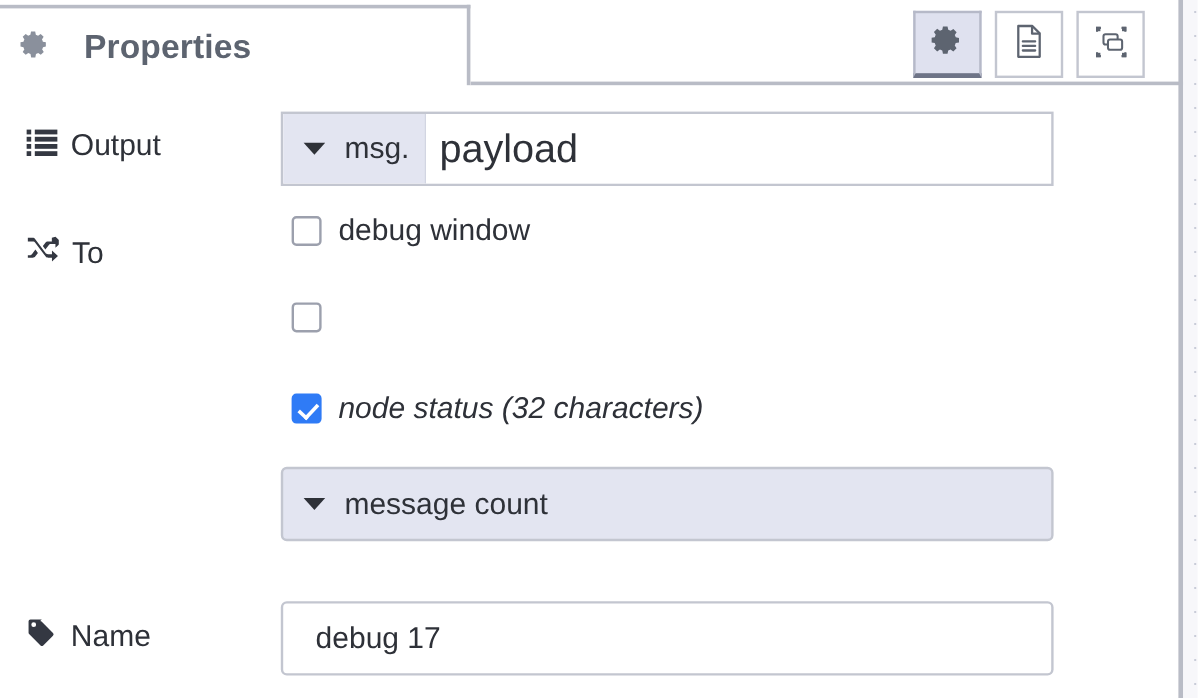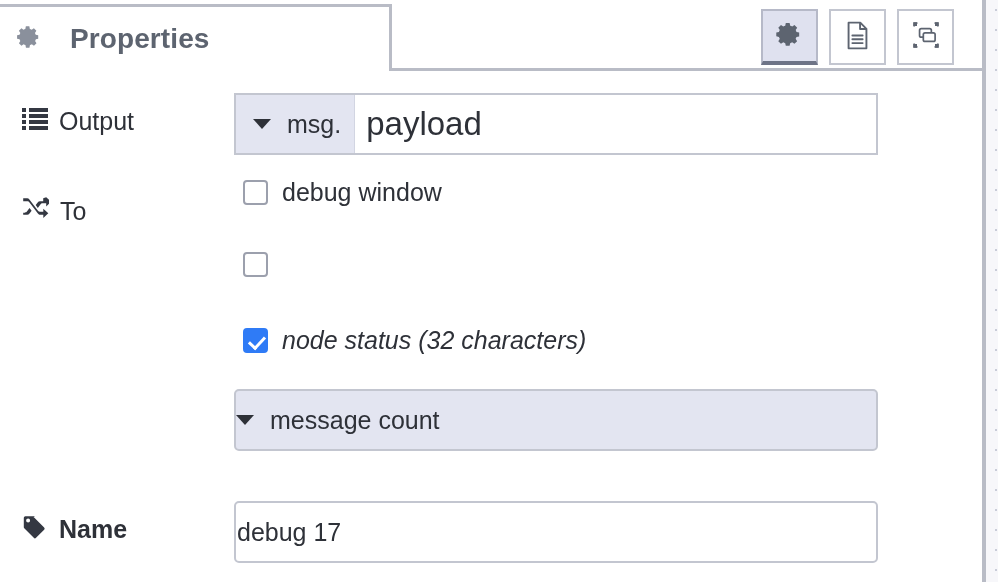--- a/index.html
+++ b/index.html
@@ -211,40 +211,41 @@
     left: 234px;
     width: 644px;
     height: 62px;
     box-sizing: border-box;
     background: #e3e5f1;
     border: 2px solid #c3c6d0;
     border-radius: 5px;
     display: flex;
     align-items: center;
     gap: 16px;
+    padding-left: 17px;
     cursor: pointer;
   }
   .select-text {
     font-size: 25px;
     color: #2e3138;
   }
 
   
   .text-input {
     position: absolute;
     left: 234px;
     width: 644px;
     height: 62px;
     box-sizing: border-box;
     background: #ffffff;
     border: 2px solid #c3c6d0;
     border-radius: 5px;
     display: flex;
     align-items: center;
-    padding-left: 1px;
+    padding-left: 27px;
     font-size: 25px;
     color: #2e3138;
     cursor: text;
   }
 
   .caret {
     width: 0;
     height: 0;
     border-left: 9px solid transparent;
     border-right: 9px solid transparent;
@@ -364,21 +365,21 @@
         <span class="check-label">node status (32 characters)</span>
       </div>
 
       <div class="select-box" style="top:227px;">
         <span class="caret"></span>
         <span class="select-text">message count</span>
       </div>
     </div>
 
     <div class="row" style="top:418px;height:100px;">
-      <div class="row-label" style="top:22px;font-weight:bold;">
+      <div class="row-label" style="top:22px;">
         <span class="ico">
           <svg width="26" height="25" viewBox="0 0 26 25" fill="#343842">
             <path d="M12.8 2.2H3.4A1.6 1.6 0 0 0 1.8 3.8v9.4c0 .43.17.84.47 1.14l9.5 9.5a1.6 1.6 0 0 0 2.27 0l8.1-8.1a1.6 1.6 0 0 0 0-2.27l-9.5-9.5c-.3-.3-.71-.47-1.14-.47zM6.1 8.6a2 2 0 1 1 0-4 2 2 0 0 1 0 4z"></path>
           </svg>
         </span>
         <span>Name</span>
       </div>
 
       <div class="text-input" style="top:9px;">debug 17</div>
     </div>

